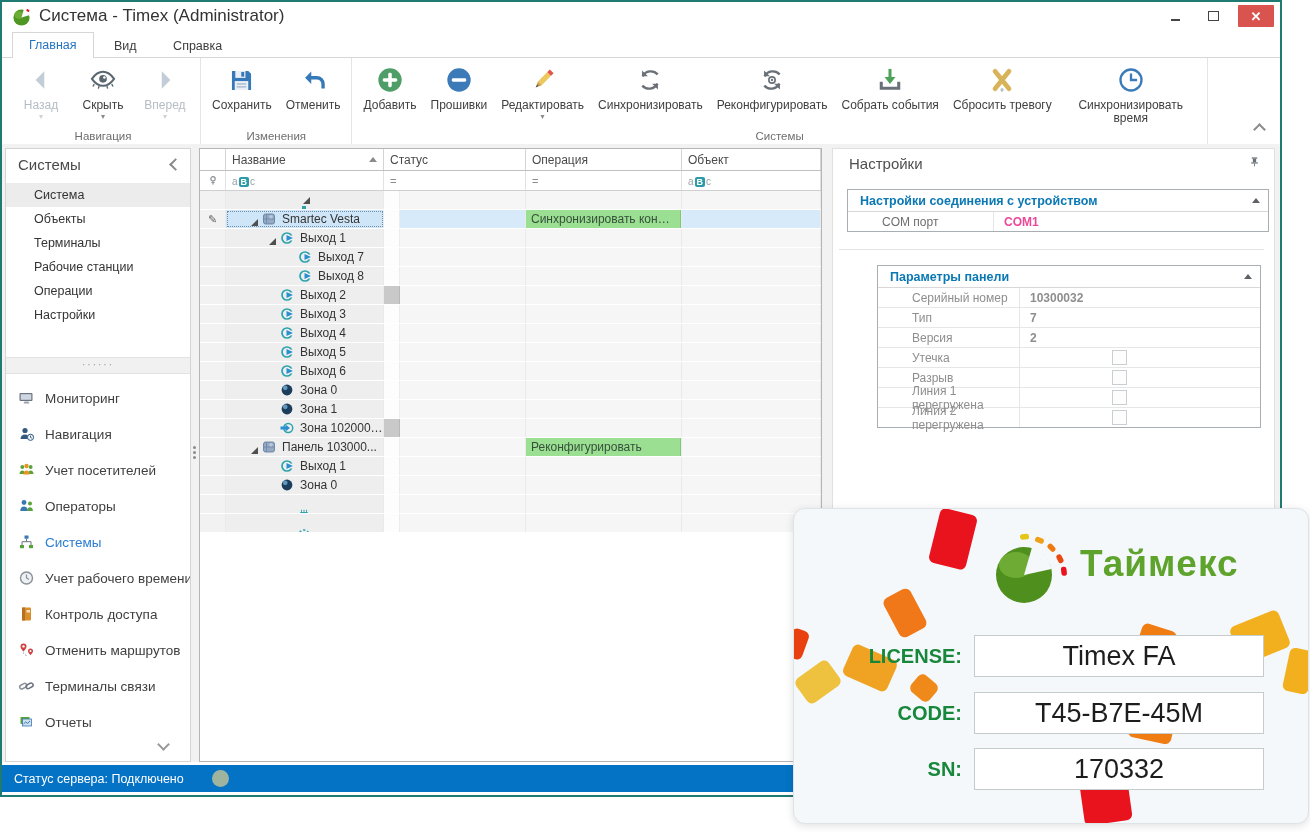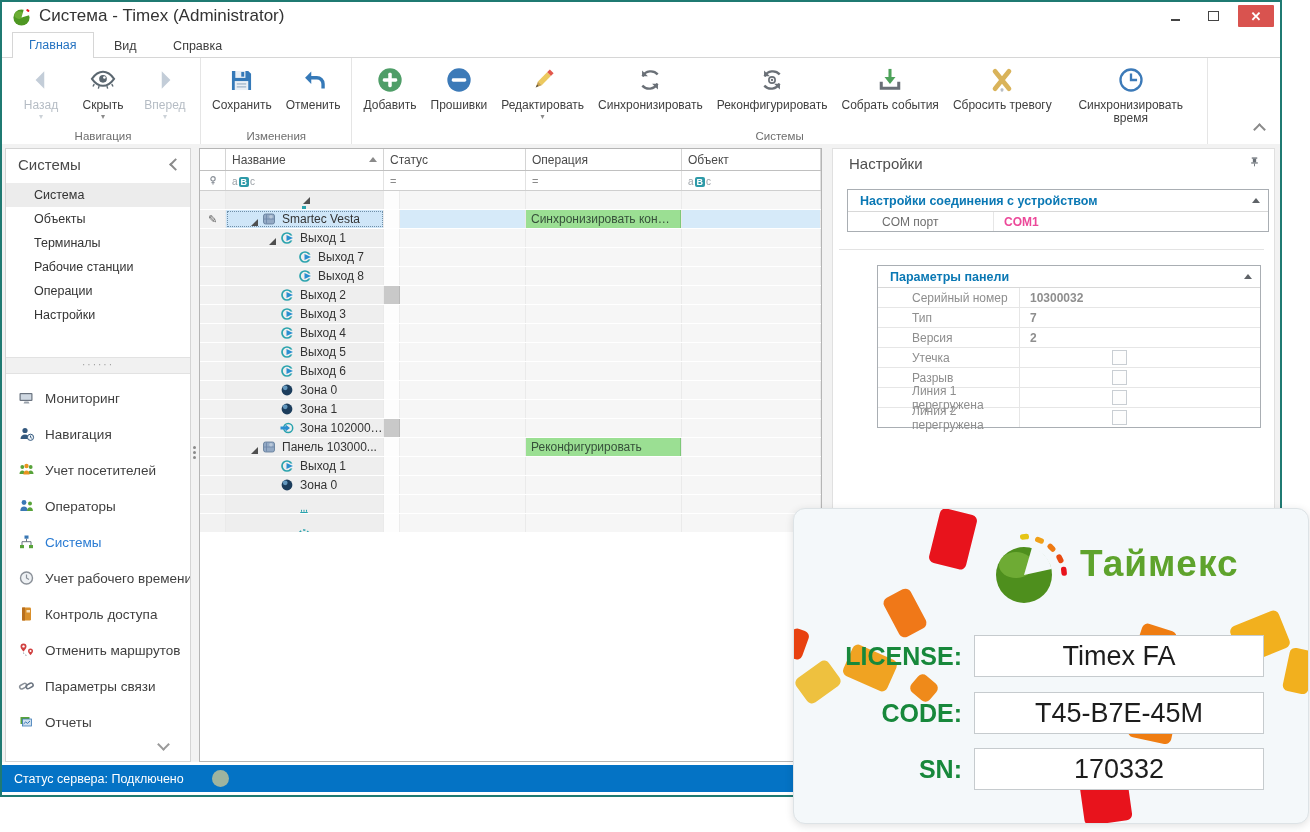--- a/index.html
+++ b/index.html
@@ -105,21 +105,21 @@
   
   .statusbar{position:absolute;left:0;right:0;bottom:3px;height:27px;background:#0473c5;display:flex;align-items:center;}
   .statusbar .st{color:#fff;font-size:12.5px;margin-left:12px;}
   .sdot{width:17px;height:17px;border-radius:50%;background:#9fb49f;margin-left:28px;}
   
   .card{position:absolute;left:793px;top:508px;width:514px;height:314px;background:#f4f8fa;border:1px solid #dde3e6;border-radius:12px;box-shadow:0 2px 8px rgba(0,0,0,0.12);overflow:hidden;z-index:50;}
   .conf{position:absolute;border-radius:6px;}
   .brand{position:absolute;left:286px;top:34px;font-size:37px;font-weight:bold;color:#5ea32c;letter-spacing:1px;}
   .logo{position:absolute;left:196px;top:22px;width:80px;height:76px;}
   .lrow{position:absolute;left:0;width:100%;height:42px;display:flex;align-items:center;}
-  .llab{width:168px;text-align:right;font-size:25px;font-weight:bold;color:#17883b;flex:none;}
+  .llab{width:168px;text-align:right;font-size:20px;font-weight:bold;color:#17883b;flex:none;}
   .lbox{margin-left:12px;width:288px;height:40px;background:#fff;border:1px solid #c6cbce;display:flex;align-items:center;justify-content:center;font-size:27px;color:#1d1d1d;}
 </style>
 </head>
 <body>
 
 <div class="stage">
   <div class="window">
 
     <div class="titlebar">
       <span class="app-logo">
@@ -388,21 +388,21 @@
                   <circle cx="12" cy="9" r="1" fill="#fff"></circle>
                   <path d="M5 10.5c0 2 2 3 4 3" stroke="#9aa2ab" stroke-dasharray="1.5 1.5" fill="none"></path>
                 </svg></span>
               <span>Отменить маршрутов</span>
             </div>
           <div class="sb-mod">
               <span class="mic"><svg viewBox="0 0 16 16" width="17" height="16">
                   <rect x="1" y="6.2" width="7.4" height="4" rx="2" fill="none" stroke="#8a9098" stroke-width="1.5" transform="rotate(-28 4.7 8.2)"></rect>
                   <rect x="7.4" y="5.8" width="7.4" height="4" rx="2" fill="none" stroke="#6b7480" stroke-width="1.5" transform="rotate(-28 11.1 7.8)"></rect>
                 </svg></span>
-              <span>Параметры связи</span>
+              <span>Терминалы связи</span>
             </div>
           <div class="sb-mod">
               <span class="mic"><svg viewBox="0 0 16 16" width="17" height="16">
                   <rect x="2" y="3" width="9" height="7" fill="#58a33a"></rect>
                   <rect x="4" y="5" width="9" height="7" fill="#cfe0ef" stroke="#3a78b5" stroke-width="0.8"></rect>
                   <path d="M5 10l2.2-2 1.8 1.4L11.5 7" stroke="#3a78b5" fill="none"></path>
                 </svg></span>
               <span>Отчеты</span>
             </div>
         </div>

